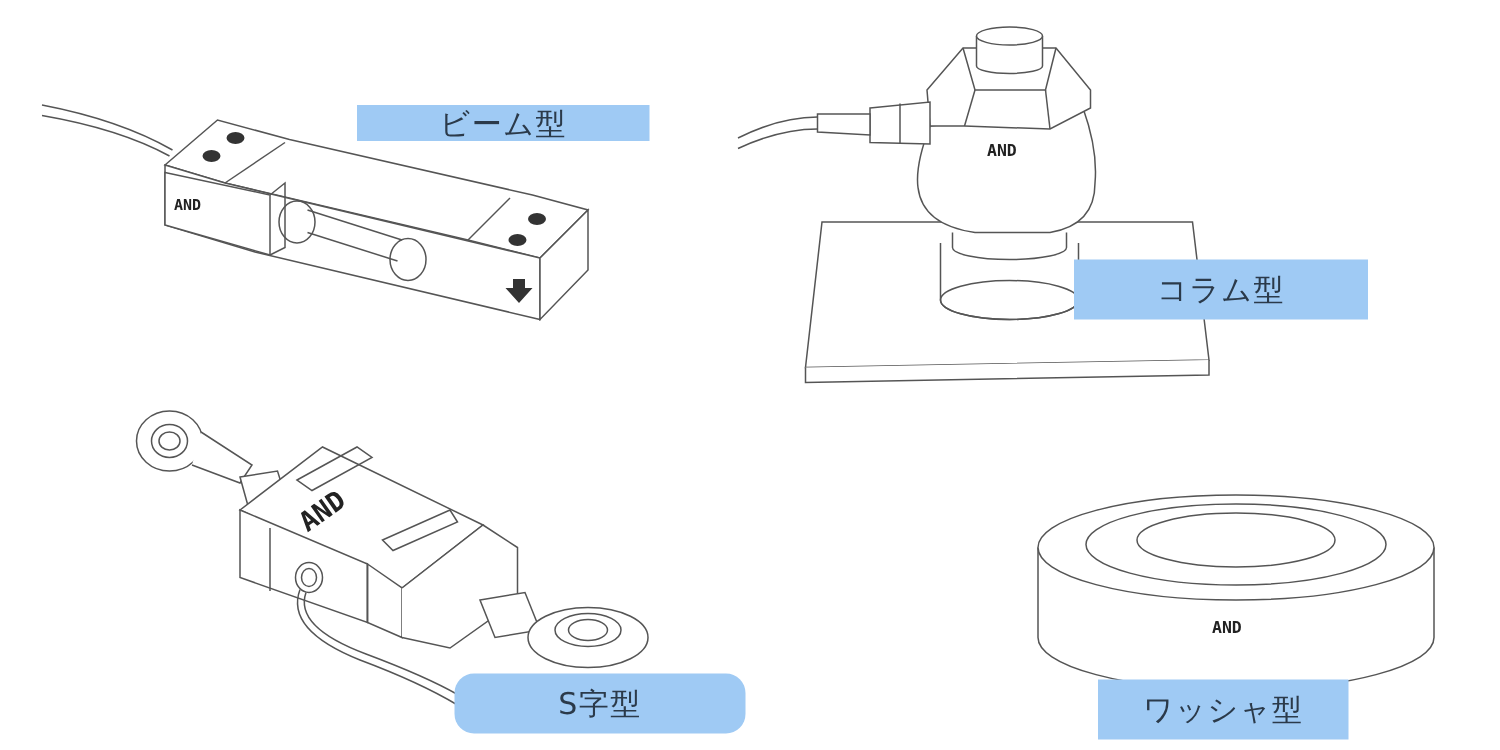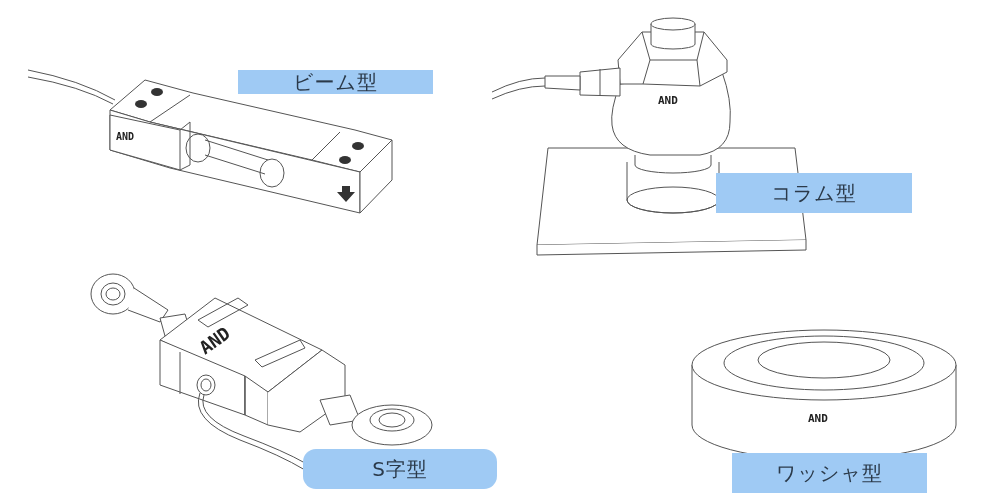--- a/index.html
+++ b/index.html
@@ -114,13 +114,13 @@
     <text x="808" y="422" class="mark" font-size="11" stroke="none">AND</text>
   </g>
 </svg>
 
 <div class="label" style="left:238px;top:70px;width:195px;height:24px;">ビーム型</div>
 
 <div class="label" style="left:716px;top:173px;width:196px;height:40px;">コラム型</div>
 
 <div class="label" style="left:303px;top:449px;width:194px;height:40px;border-radius:13px;">S字型</div>
 
-<div class="label" style="left:732px;top:453px;width:195px;height:40px;">ワッシャ型</div>
+<div class="label" style="left:732px;top:453px;width:167px;height:40px;">ワッシャ型</div>
 
 </body></html>

